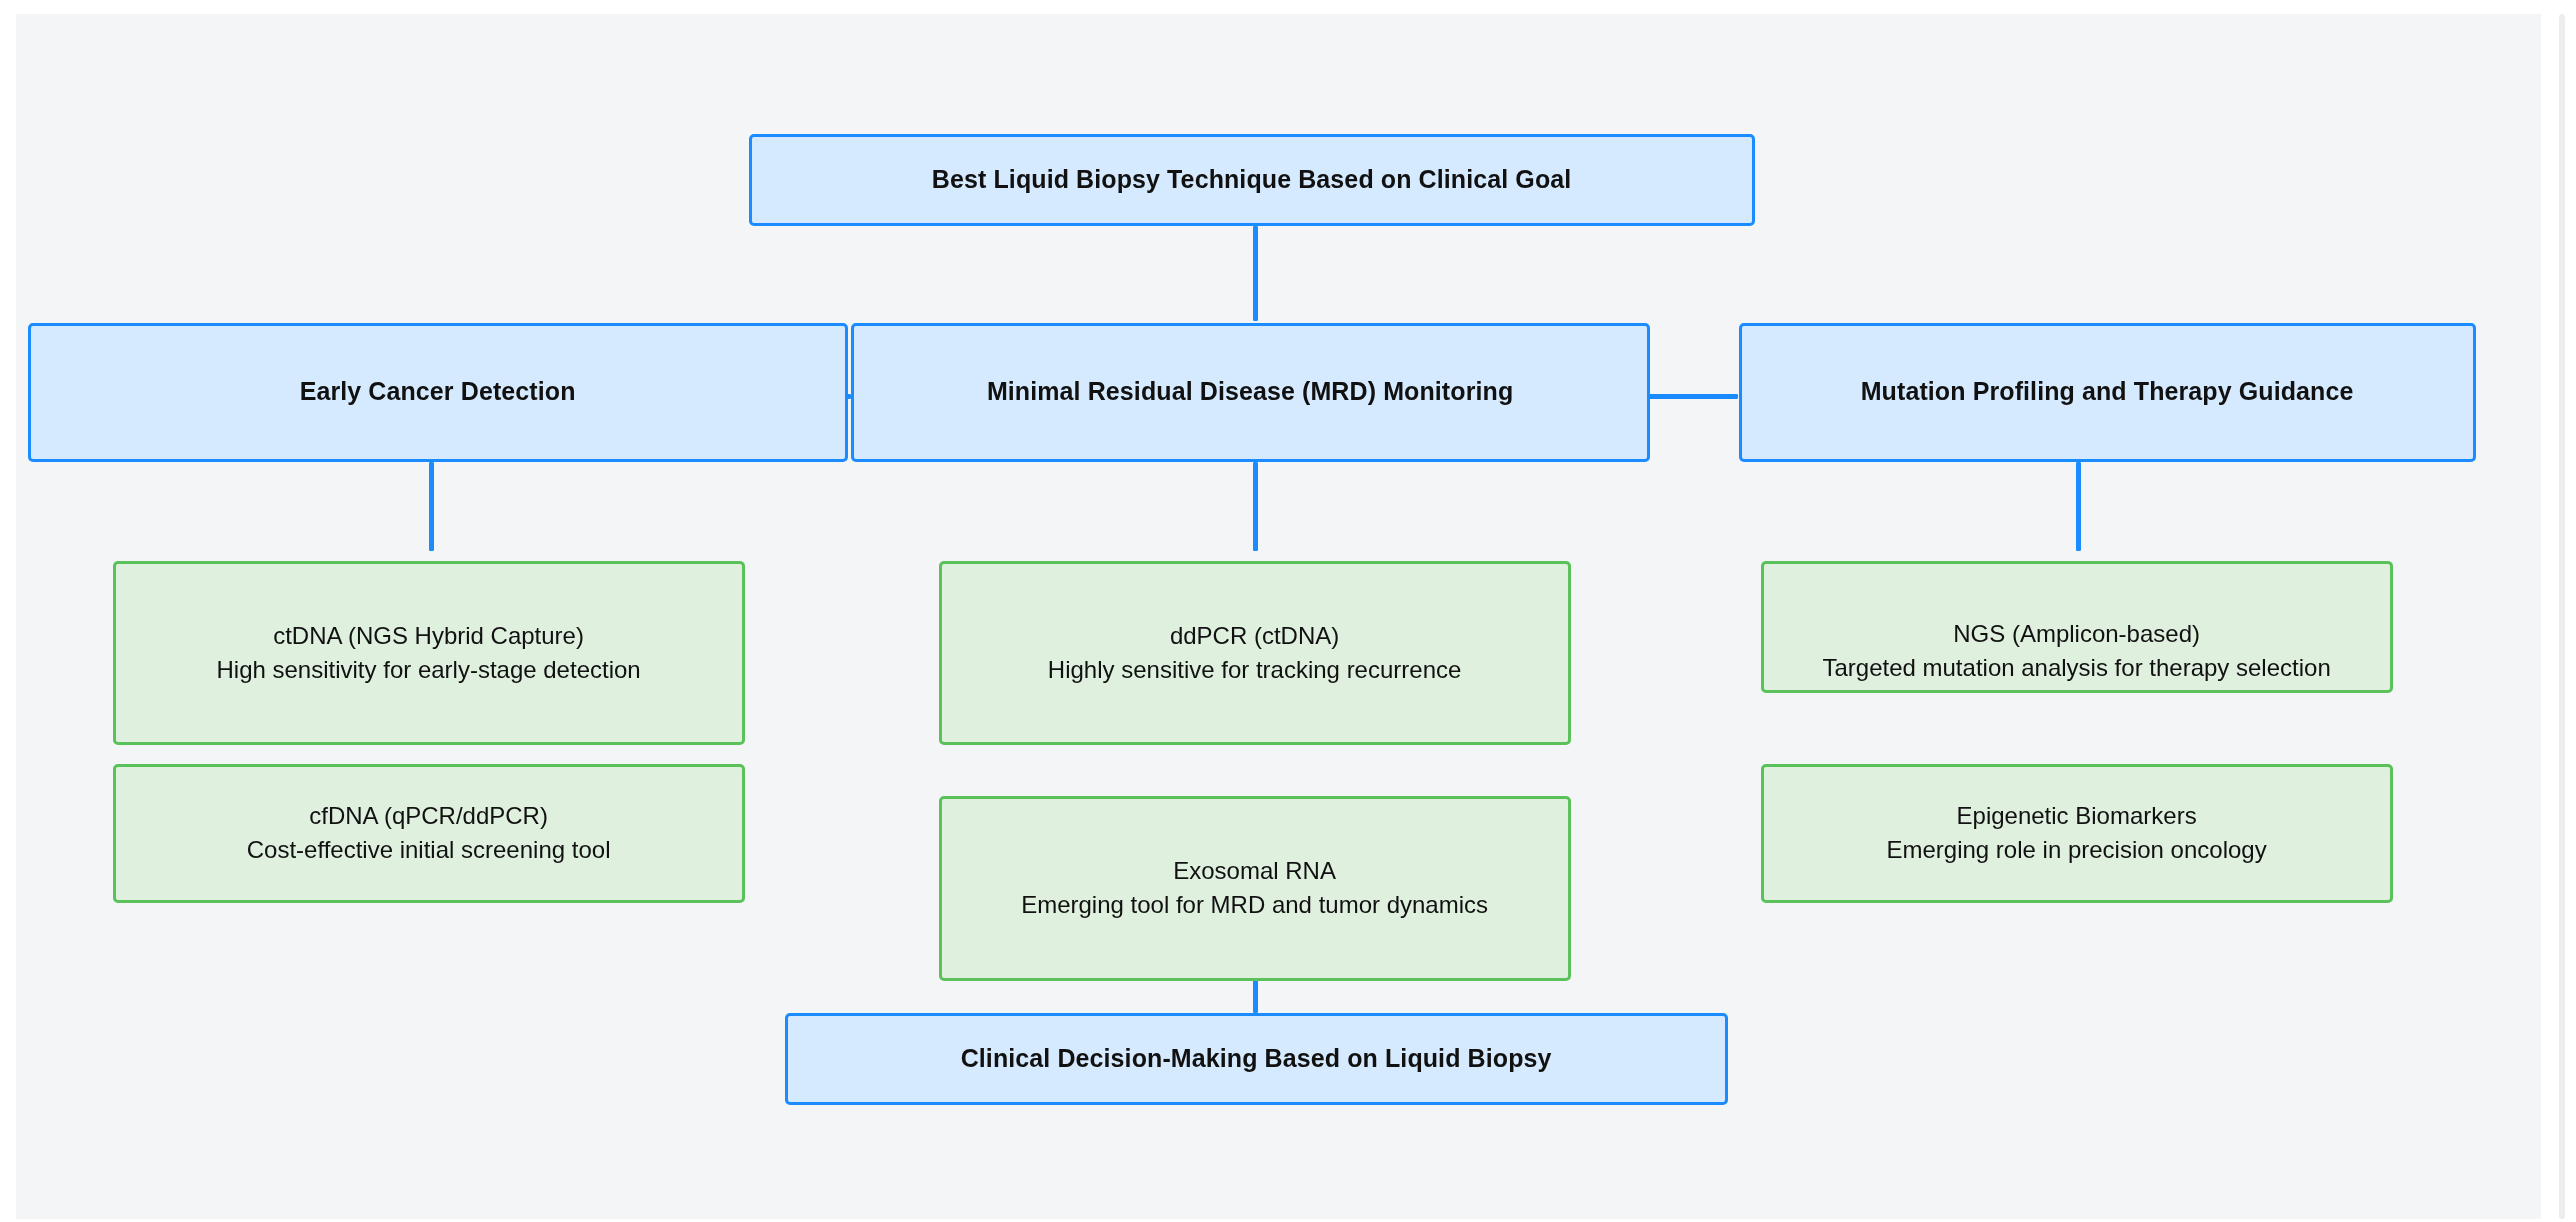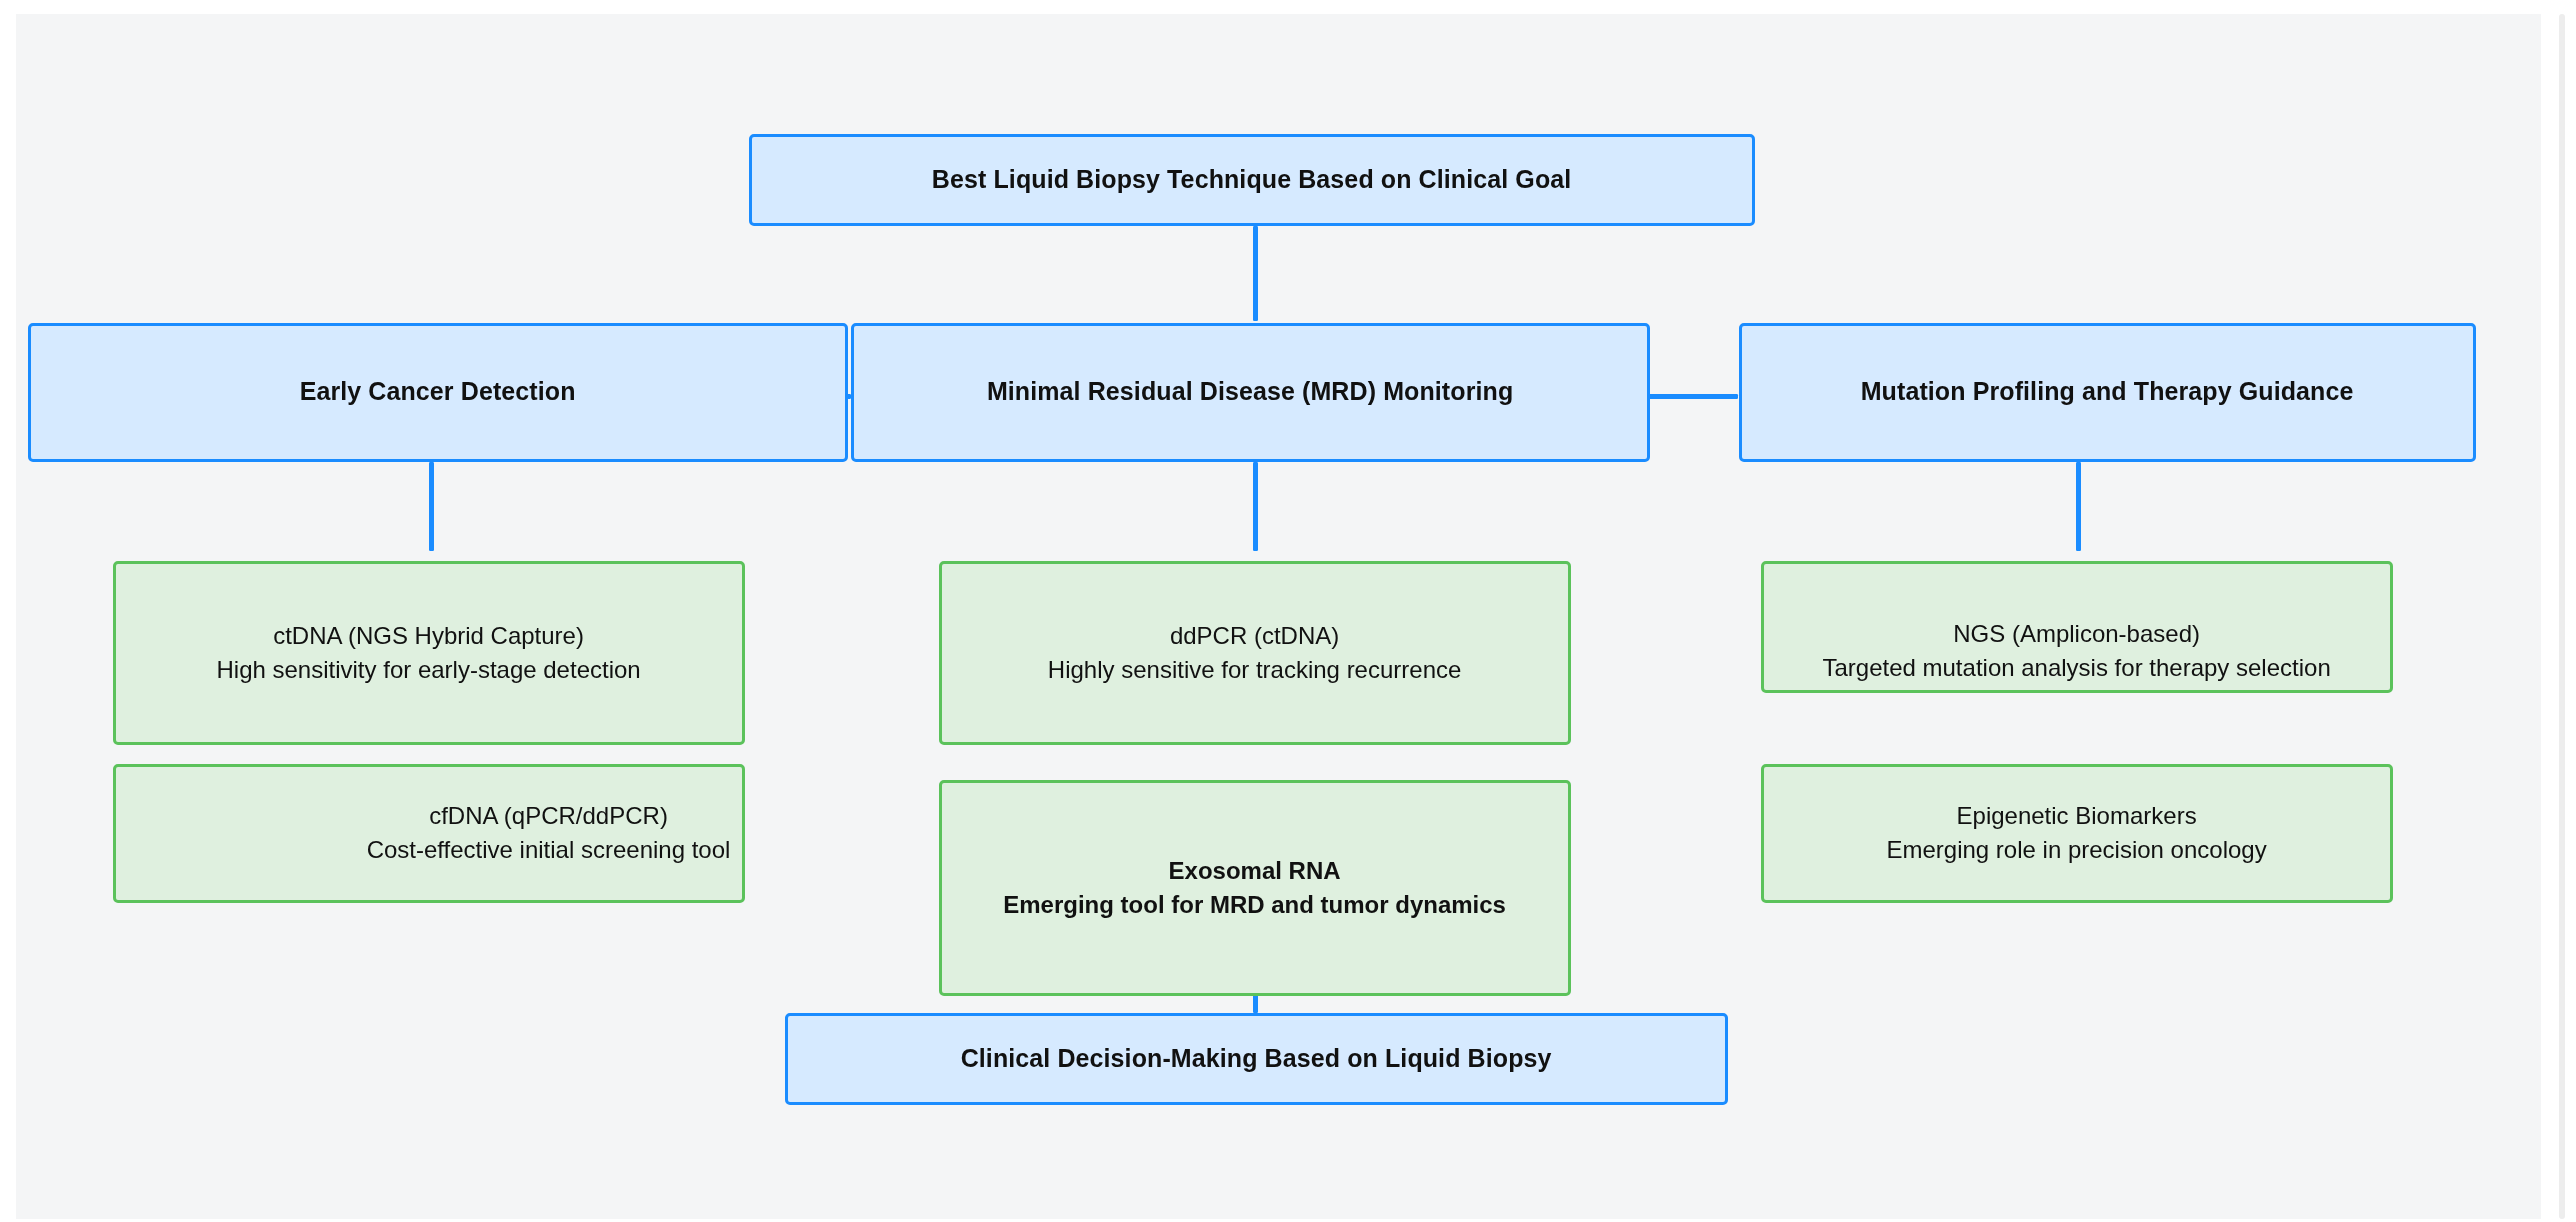--- a/index.html
+++ b/index.html
@@ -121,35 +121,35 @@
 
     <div class="node node-blue" style="left:12px; top:309px; width:820px; height:139px;">
       <span class="node-label">Early Cancer Detection</span>
     </div>
 
     <div class="node node-green" style="left:97px; top:537px; width:632px; height:184px;">
       <span class="node-label">ctDNA (NGS Hybrid Capture)
 High sensitivity for early-stage detection</span>
     </div>
 
-    <div class="node node-green" style="left:97px; top:740px; width:632px; height:139px;justify-content:flex-end;">
+    <div class="node node-green" style="left:97px; top:740px; width:632px; height:139px;">
       <span class="node-label">cfDNA (qPCR/ddPCR)
 Cost-effective initial screening tool</span>
     </div>
 
     <div class="node node-blue" style="left:835px; top:309px; width:799px; height:139px;">
       <span class="node-label">Minimal Residual Disease (MRD) Monitoring</span>
     </div>
 
     <div class="node node-green" style="left:923px; top:537px; width:632px; height:184px;">
       <span class="node-label">ddPCR (ctDNA)
 Highly sensitive for tracking recurrence</span>
     </div>
 
-    <div class="node node-green" style="left:923px; top:756px; width:632px; height:216px;font-weight:bold;">
+    <div class="node node-green" style="left:923px; top:772px; width:632px; height:185px;">
       <span class="node-label">Exosomal RNA
 Emerging tool for MRD and tumor dynamics</span>
     </div>
 
     <div class="node node-blue" style="left:1723px; top:309px; width:737px; height:139px;">
       <span class="node-label">Mutation Profiling and Therapy Guidance</span>
     </div>
 
     <div class="node node-green" style="left:1745px; top:537px; width:632px; height:132px;align-items:flex-end;">
       <span class="node-label">NGS (Amplicon-based)

